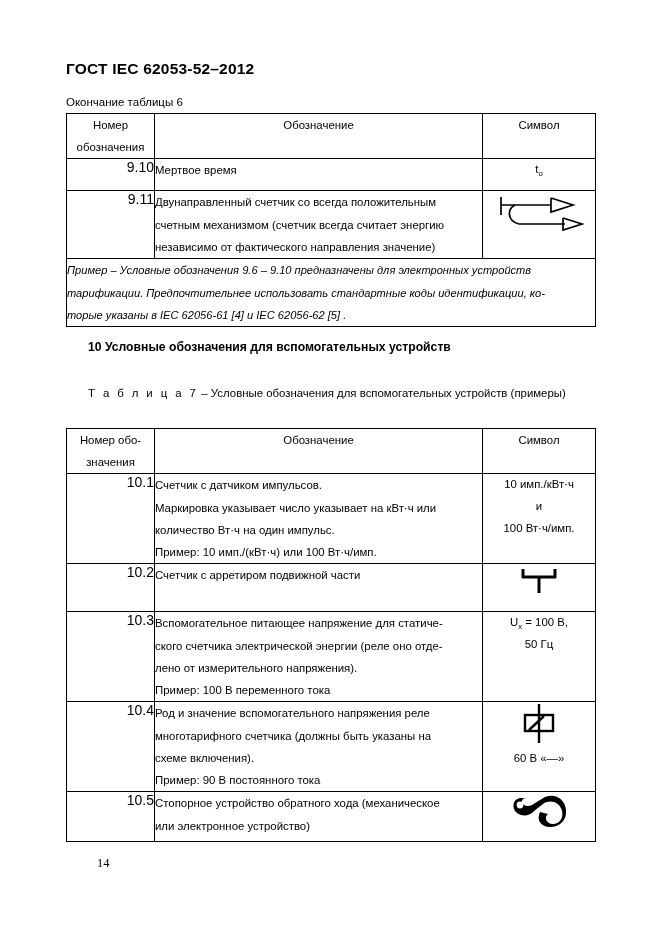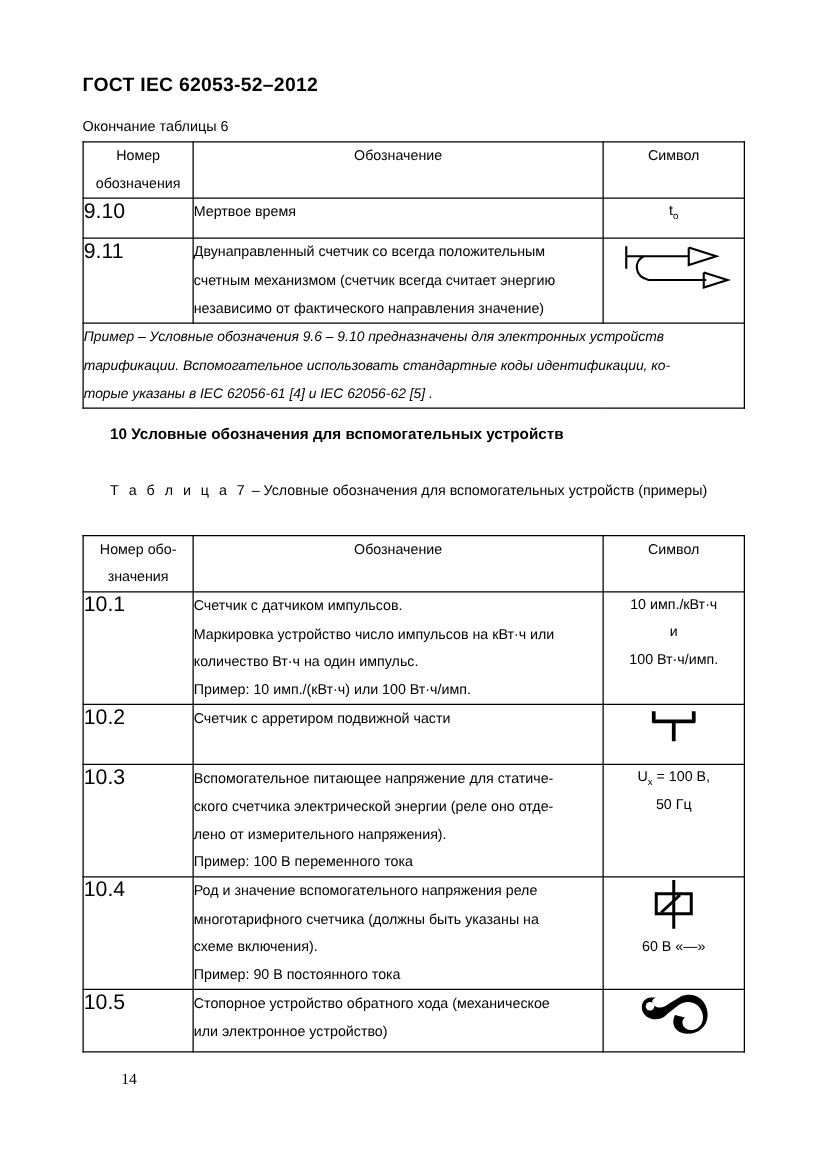--- a/index.html
+++ b/index.html
@@ -54,23 +54,23 @@
     font-weight: normal;
   }
   .hdr-cell {
     text-align: center;
     vertical-align: middle;
     padding: 7px 4px 7px 4px;
     line-height: 1.95;
     font-size: 11.4px;
   }
   .num-cell {
-    text-align: left;
+    text-align: right;
     padding-top: 7px;
-    font-size: 17px;
+    font-size: 14px;
   }
   .desc-cell {
     padding: 7px 9px 7px 8px;
     line-height: 1.95;
     text-align: justify;
     text-justify: inter-word;
     font-size: 11.4px;
   }
   .desc-cell p {
     margin: 0;
@@ -194,21 +194,21 @@
             <path d="M22 14 C 14 18, 14 30, 26 33 L 72 33"></path>
 
             <polyline points="70,27 89,33 70,39 70,27" stroke-linejoin="miter"></polyline>
           </svg>
         </td>
       </tr>
 
       <tr>
         <td class="note-cell" colspan="3">
           <p>Пример – Условные обозначения 9.6 – 9.10 предназначены для электронных устройств</p>
-          <p>тарификации. Вспомогательное использовать стандартные коды идентификации, ко-</p>
+          <p>тарификации. Предпочтительнее использовать стандартные коды идентификации, ко-</p>
           <p class="last">торые указаны в IEC 62056-61 [4] и IEC 62056-62 [5] .</p>
         </td>
       </tr>
     </tbody>
   </table>
 
   <div class="section-heading">10 Условные обозначения для вспомогательных устройств</div>
 
   <div class="table-caption">
     <span class="spaced">Т а б л и ц а 7</span><span> – Условные обозначения для вспомогательных устройств (примеры)</span>
@@ -227,21 +227,21 @@
           <div>значения</div>
         </td>
         <td class="hdr-cell thick-bottom thick-right">Обозначение</td>
         <td class="hdr-cell thick-bottom">Символ</td>
       </tr>
 
       <tr style="height:88px;">
         <td class="num-cell thick-right">10.1</td>
         <td class="desc-cell thick-right">
           <p class="nojust">Счетчик с датчиком импульсов.</p>
-          <p>Маркировка устройство число импульсов на кВт·ч или</p>
+          <p>Маркировка указывает число указывает на кВт·ч или</p>
           <p class="nojust">количество Вт·ч на один импульс.</p>
           <p class="nojust">Пример: 10 имп./(кВт·ч) или 100 Вт·ч/имп.</p>
         </td>
         <td class="sym-cell">
           <div class="sym-stack">
             <div>10 имп./кВт·ч</div>
             <div>и</div>
             <div>100 Вт·ч/имп.</div>
           </div>
         </td>

